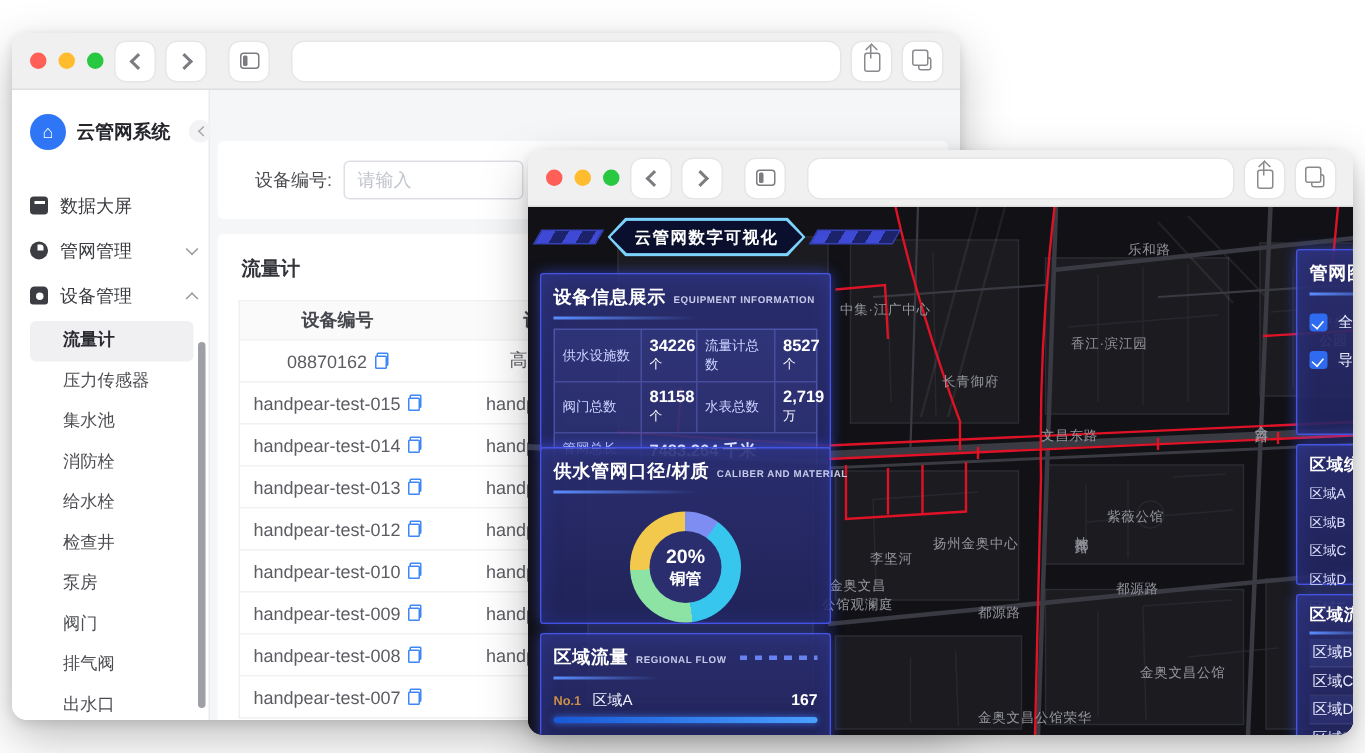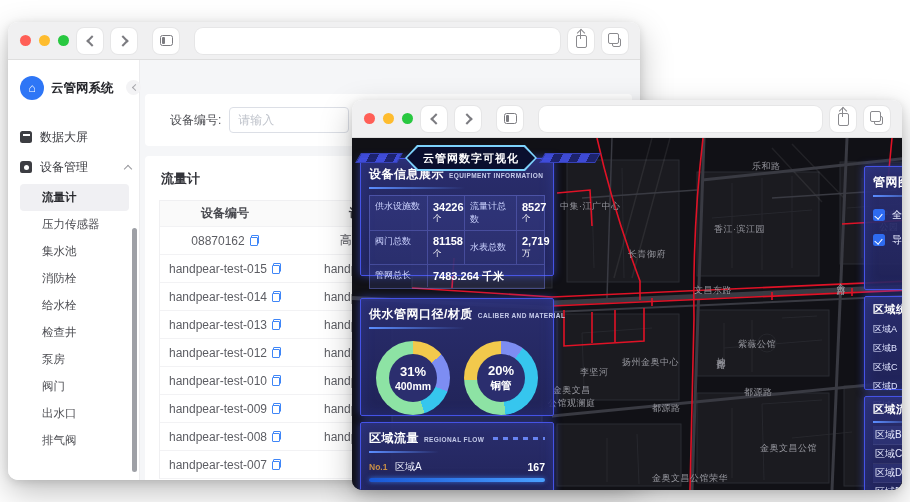--- a/index.html
+++ b/index.html
@@ -84,21 +84,21 @@
   .underline { height:2px; width:96px; margin-top:4px; background:linear-gradient(90deg,#5b8dff,rgba(91,141,255,0)); }
   
   .stats { margin-top:6px; background:rgba(95,105,215,.16); border:1px solid rgba(120,130,235,.4); }
   .stats .srow { display:flex; border-bottom:1px solid rgba(120,130,235,.35); }
   .stats .srow:last-child { border-bottom:none; }
   .scell { padding:4px 5px; border-right:1px solid rgba(120,130,235,.35); display:flex; flex-direction:column; justify-content:center; }
   .scell:last-child { border-right:none; }
   .s-label { font-size:9px; color:#ccd3ff; }
   .s-val { font-size:11px; font-weight:bold; color:#fff; line-height:1.15; }
   .s-unit { font-size:8.5px; color:#fff; }
-  .w-l { width:58px; flex:0 0 auto; justify-content:flex-start; }
+  .w-l { width:58px; flex:0 0 auto; justify-content:center; }
   .w-v { width:37px; flex:0 0 auto; }
   .w-l2 { width:52px; flex:0 0 auto; }
   .w-v2 { flex:1; }
   .s-inline { font-size:11px; font-weight:bold; color:#fff; }
   
   .donut-row { display:flex; justify-content:space-around; margin-top:12px; }
   .donut { width:74px; height:74px; border-radius:50%; position:relative; }
   .donut::after { content:""; position:absolute; inset:13px; border-radius:50%; background:#2b2e6e; }
   .donut-txt { position:absolute; inset:0; z-index:2; display:flex; flex-direction:column; align-items:center; justify-content:center; gap:1px; }
   .d-pct { font-size:13px; font-weight:bold; color:#fff; }
@@ -153,36 +153,41 @@
         <span class="collapse-chip">
             <span class="chev left"></span>
           </span>
       </div>
       <div class="menu">
         <div class="menu-item">
           <span class="mi-ic ic-screen"></span>
           <span>数据大屏</span>
         </div>
         <div class="menu-item">
+          <span class="mi-ic ic-pipe"></span>
+          <span>管网管理</span>
+          <span class="mi-arrow down"></span>
+        </div>
+        <div class="menu-item">
           <span class="mi-ic ic-dev"></span>
           <span>设备管理</span>
           <span class="mi-arrow up"></span>
         </div>
       </div>
       <div class="submenu">
         <div class="sub-item active">流量计</div>
         <div class="sub-item">压力传感器</div>
         <div class="sub-item">集水池</div>
         <div class="sub-item">消防栓</div>
         <div class="sub-item">给水栓</div>
         <div class="sub-item">检查井</div>
         <div class="sub-item">泵房</div>
         <div class="sub-item">阀门</div>
+        <div class="sub-item">排气阀</div>
         <div class="sub-item">出水口</div>
-        <div class="sub-item">排气阀</div>
 
       </div>
       <div class="side-scroll"></div>
     </div>
 
     <div class="filter-card">
       <div class="filter-row">
         <span class="f-label">设备编号:</span>
         <input class="filter-input" placeholder="请输入" style="">
         <span class="f-label ghost">设备名称:</span>
@@ -381,21 +386,21 @@
     <div class="maplabel vert" style="left:362px;top:212px">坤都路</div>
 
     <div class="dash-header">
       <span class="deco-bar" style="width:42px"></span>
       <span class="hex-outer">
         <span class="hex-inner">云管网数字可视化</span>
       </span>
       <span class="deco-bar" style="width:56px"></span>
     </div>
 
-    <div class="panel" style="left:8px;top:20px;width:194px;height:118px">
+    <div class="panel" style="left:8px;top:44px;width:194px;height:118px">
       <div class="phead">
         <span class="ptitle">设备信息展示</span>
         <span class="psub">EQUIPMENT INFORMATION</span>
       </div>
       <div class="underline"></div>
       <div class="stats">
         <div class="srow">
           <span class="scell w-l">
               <span class="s-label">供水设施数</span>
             </span>
@@ -438,26 +443,20 @@
       </div>
     </div>
 
     <div class="panel" style="left:8px;top:160px;width:194px;height:118px">
       <div class="phead">
         <span class="ptitle">供水管网口径/材质</span>
         <span class="psub">CALIBER AND MATERIAL</span>
       </div>
       <div class="underline"></div>
       <div class="donut-row">
-        <div class="donut" style="background:conic-gradient(#f2c94c 0 14%,#7d8df2 14% 31%,#36c6ee 31% 45%,#8de3a4 45% 100%)">
-          <div class="donut-txt">
-            <span class="d-pct">31%</span>
-            <span class="d-lab">400mm</span>
-          </div>
-        </div>
         <div class="donut" style="background:conic-gradient(#7d8df2 0 10%,#36c6ee 10% 48%,#8de3a4 48% 74%,#f2c94c 74% 100%)">
           <div class="donut-txt">
             <span class="d-pct">20%</span>
             <span class="d-lab">铜管</span>
           </div>
         </div>
       </div>
     </div>
 
     <div class="panel" style="left:8px;top:284px;width:194px;height:76px">

